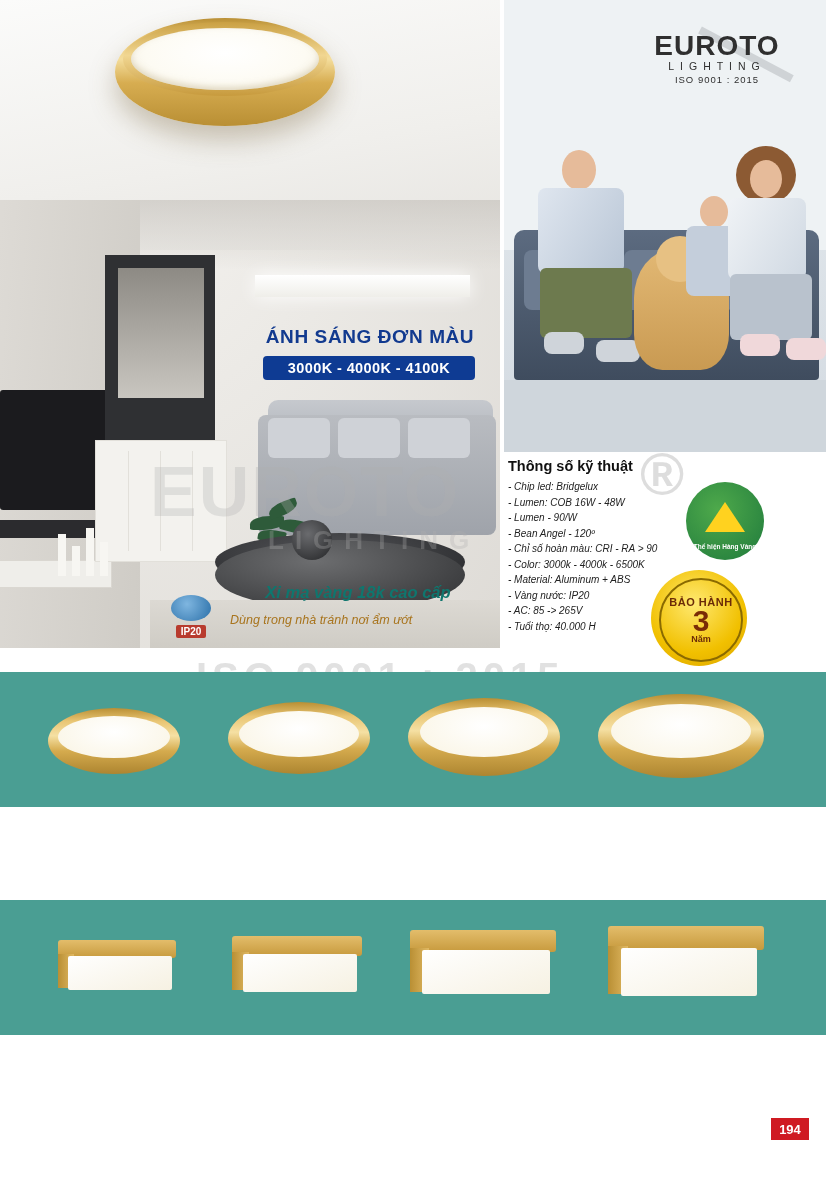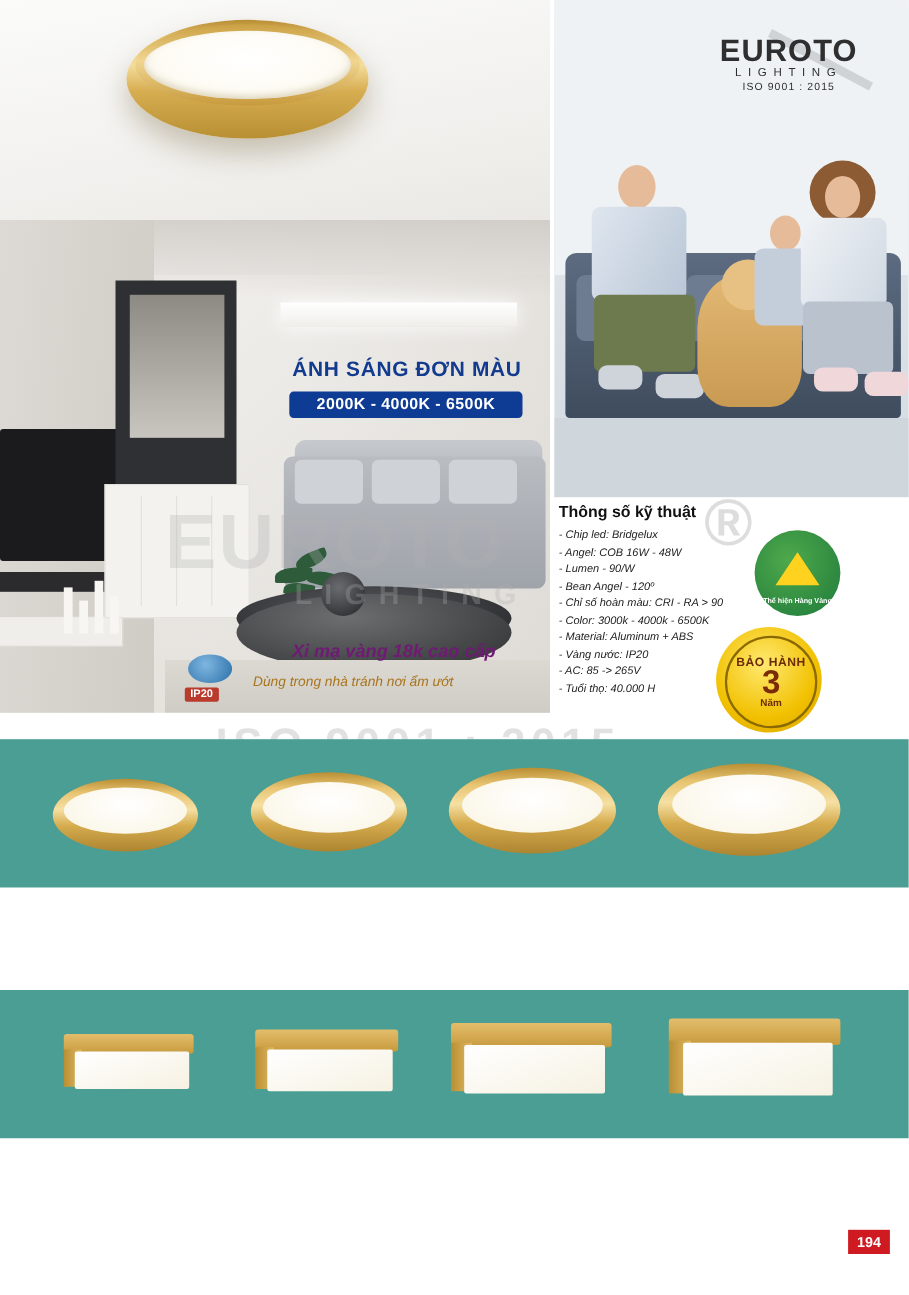--- a/index.html
+++ b/index.html
@@ -81,28 +81,28 @@
     position:absolute;left:258px;top:326px;width:224px;text-align:center;
     color:#123a8f;font-weight:bold;font-size:19px;letter-spacing:.6px;
   }
   .kelvin{
     position:absolute;left:263px;top:356px;width:212px;height:24px;
     background:#0e3b93;border-radius:4px;color:#fff;font-weight:bold;font-size:14.5px;
     display:flex;align-items:center;justify-content:center;letter-spacing:.4px;
   }
   .gold-line{
     position:absolute;left:222px;top:583px;width:272px;text-align:center;
-    color:#701a75;font-weight:bold;font-style:italic;font-size:16.5px;
+    color:#0f766e;font-weight:bold;font-style:italic;font-size:16.5px;
   }
   .wet-line{
     position:absolute;left:230px;top:613px;width:268px;text-align:left;
     color:#a8741d;font-style:italic;font-size:12.5px;
   }
   .ip20{
-    position:absolute;left:168px;top:595px;width:46px;height:42px;text-align:left;
+    position:absolute;left:168px;top:595px;width:46px;height:42px;text-align:center;
   }
   .ip20 .circ{
     width:40px;height:26px;margin:0 auto;border-radius:50%;
     background:radial-gradient(circle at 40% 35%,#7fb6e0,#2a6fa8);
   }
   .ip20 .lbl{
     margin-top:-9px;display:inline-block;background:#b83b2e;color:#fff;
     font-size:10px;font-weight:bold;padding:1px 5px;border-radius:2px;
   }
 
@@ -276,21 +276,21 @@
       <div class="ornament"></div>
 
       <div class="rug"></div>
       <div class="cand" style="left:58px;height:42px;"></div>
       <div class="cand" style="left:72px;height:30px;"></div>
       <div class="cand" style="left:86px;height:48px;"></div>
       <div class="cand" style="left:100px;height:34px;"></div>
     </div>
 
     <div class="banner-blue">ÁNH SÁNG ĐƠN MÀU</div>
-    <div class="kelvin">2000K - 4000K - 6500K</div>
+    <div class="kelvin">3000K - 4000K - 4100K</div>
     <div class="gold-line">Xi mạ vàng 18k cao cấp</div>
     <div class="wet-line">Dùng trong nhà tránh nơi ẩm ướt</div>
 
     <div class="ip20">
       <div class="circ"></div>
       <div class="lbl">IP20</div>
     </div>
 
     <div class="wm">EUROTO</div>
     <div class="wm2">LIGHTING</div>
@@ -335,21 +335,21 @@
     <div class="logo">
       <div class="nm">EUROTO</div>
       <div class="sub">LIGHTING</div>
       <div class="iso">ISO 9001 : 2015</div>
     </div>
 
     <div class="spec">
       <h3>Thông số kỹ thuật</h3>
       <ul>
         <li>- Chip led: Bridgelux</li>
-        <li>- Angel: COB 16W - 48W</li>
+        <li>- Lumen: COB 16W - 48W</li>
         <li>- Lumen - 90/W</li>
         <li>- Bean Angel - 120º</li>
         <li>- Chỉ số hoàn màu: CRI - RA &gt; 90</li>
         <li>- Color: 3000k - 4000k - 6500K</li>
         <li>- Material: Aluminum + ABS</li>
         <li>- Vàng nước: IP20</li>
         <li>- AC: 85 -&gt; 265V</li>
         <li>- Tuổi thọ: 40.000 H</li>
       </ul>
     </div>

